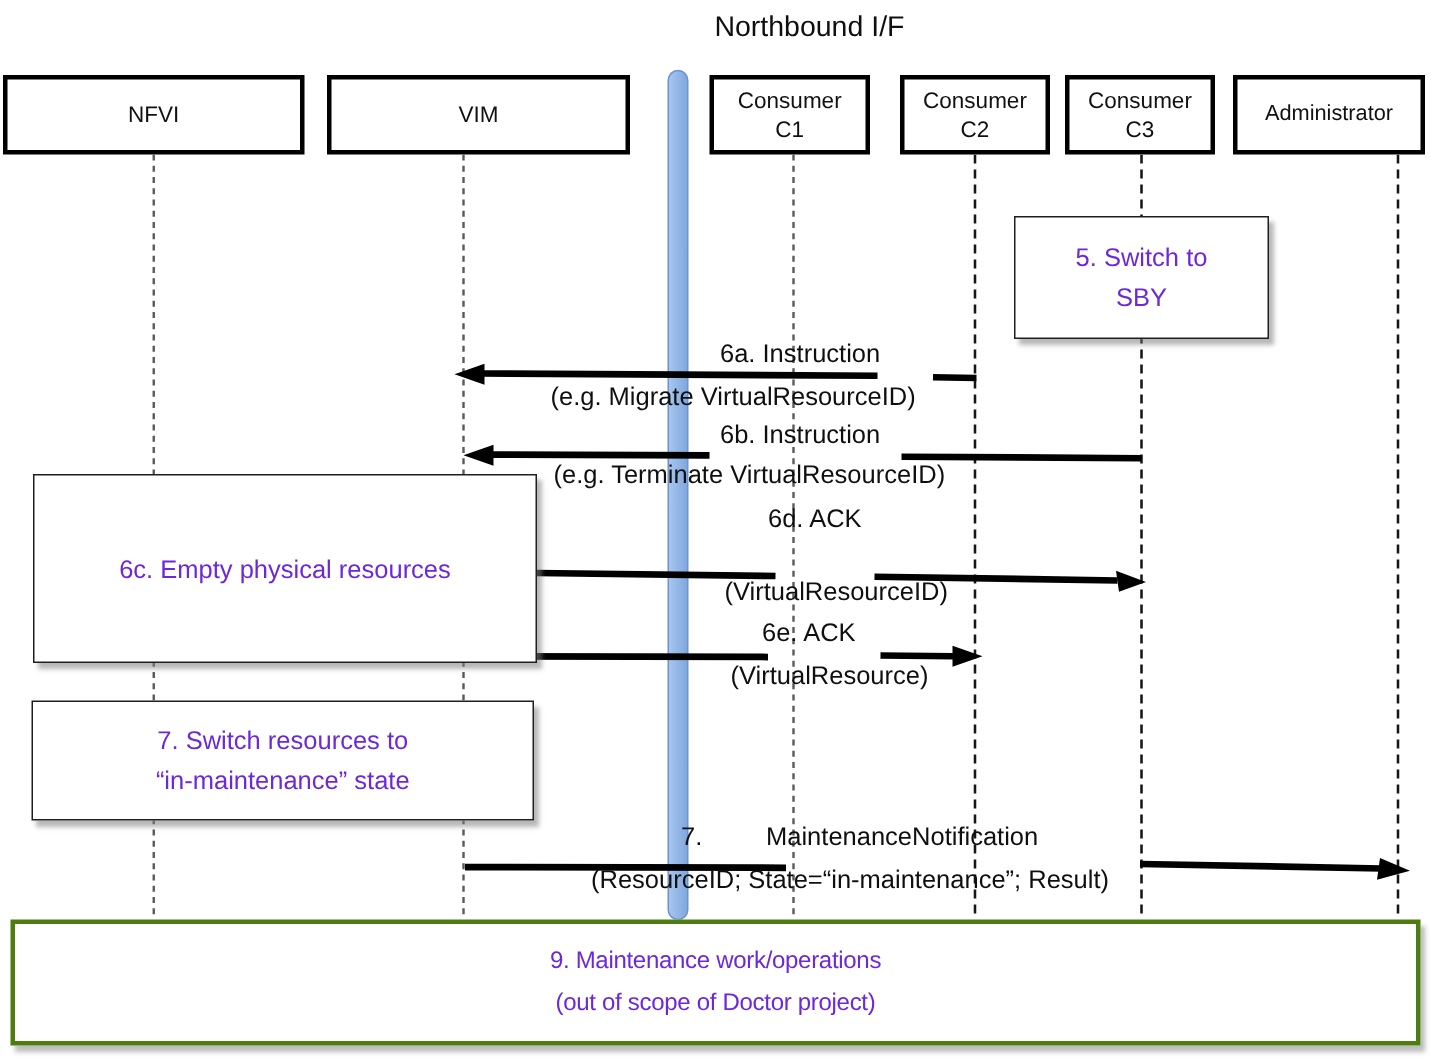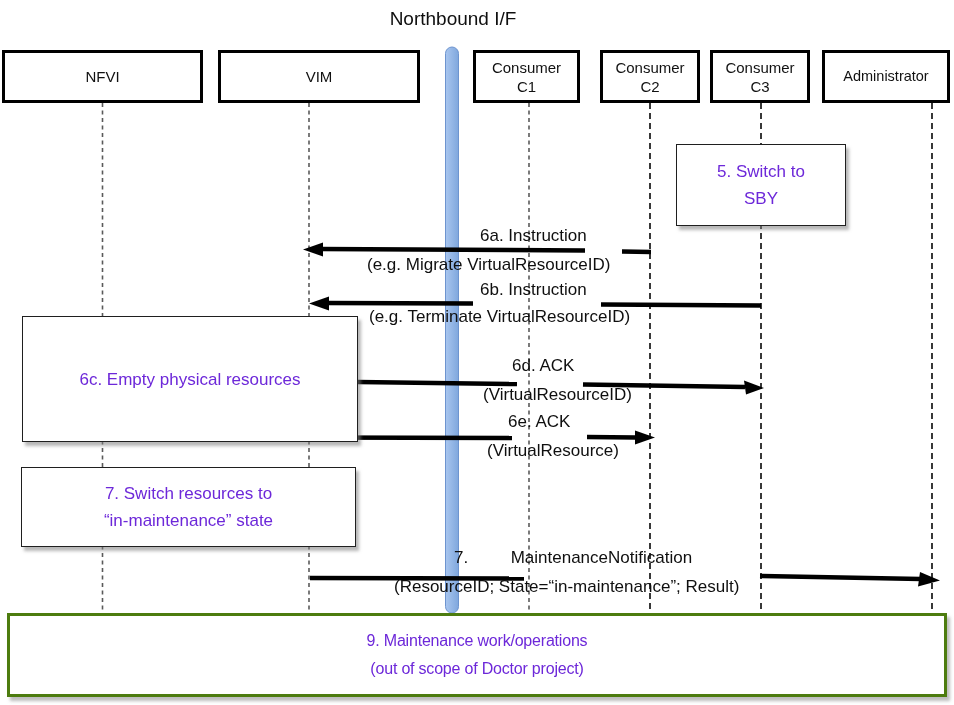--- a/index.html
+++ b/index.html
@@ -2,21 +2,21 @@
 <html><head>
 <meta charset="utf-8">
 <style>
   html,body { margin:0; padding:0; background:#ffffff; }
   .stage {
     position:relative; width:954px; height:705px; background:#ffffff;
     font-family:"Liberation Sans", sans-serif; color:#111; overflow:hidden;
   }
   .layer-svg { position:absolute; left:0; top:0; z-index:1; }
   .title {
-    position:absolute; left:303px; top:8px; width:300px; text-align:center;
+    position:absolute; left:303px; top:8px; width:300px; text-align:right;
     font-size:19px; color:#0f0f0f; z-index:2; white-space:pre;
   }
   .actor {
     position:absolute; top:50px; height:53px; background:#ffffff;
     border:3px solid #000; box-sizing:border-box; z-index:3;
     display:flex; flex-direction:column; justify-content:center; align-items:center;
     font-size:15px; line-height:19px; text-align:center;
   }
   .actor.small { font-size:14.5px; }
   .msg {
@@ -112,21 +112,21 @@
     <span>C3</span>
   </div>
   <div class="actor small" style="left:822px;width:128px;">
     <span>Administrator</span>
   </div>
 
   <div class="msg" style="left:480px;top:226px;">6a. Instruction</div>
   <div class="msg" style="left:367px;top:255px;">(e.g. Migrate VirtualResourceID)</div>
   <div class="msg" style="left:480px;top:280px;">6b. Instruction</div>
   <div class="msg" style="left:369px;top:307px;">(e.g. Terminate VirtualResourceID)</div>
-  <div class="msg" style="left:512px;top:356px;">6d. ACK</div>
+  <div class="msg" style="left:512px;top:336px;">6d. ACK</div>
   <div class="msg" style="left:483px;top:385px;">(VirtualResourceID)</div>
   <div class="msg" style="left:508px;top:412px;">6e. ACK</div>
   <div class="msg" style="left:487px;top:441px;">(VirtualResource)</div>
   <div class="msg" style="left:454px;top:548px;">7.         MaintenanceNotification</div>
   <div class="msg" style="left:394px;top:577px;">(ResourceID; State=“in-maintenance”; Result)</div>
 
   <div class="note" style="left:676px;top:144px;width:170px;height:82px;">
     <span>5. Switch to</span>
     <span>SBY</span>
   </div>

